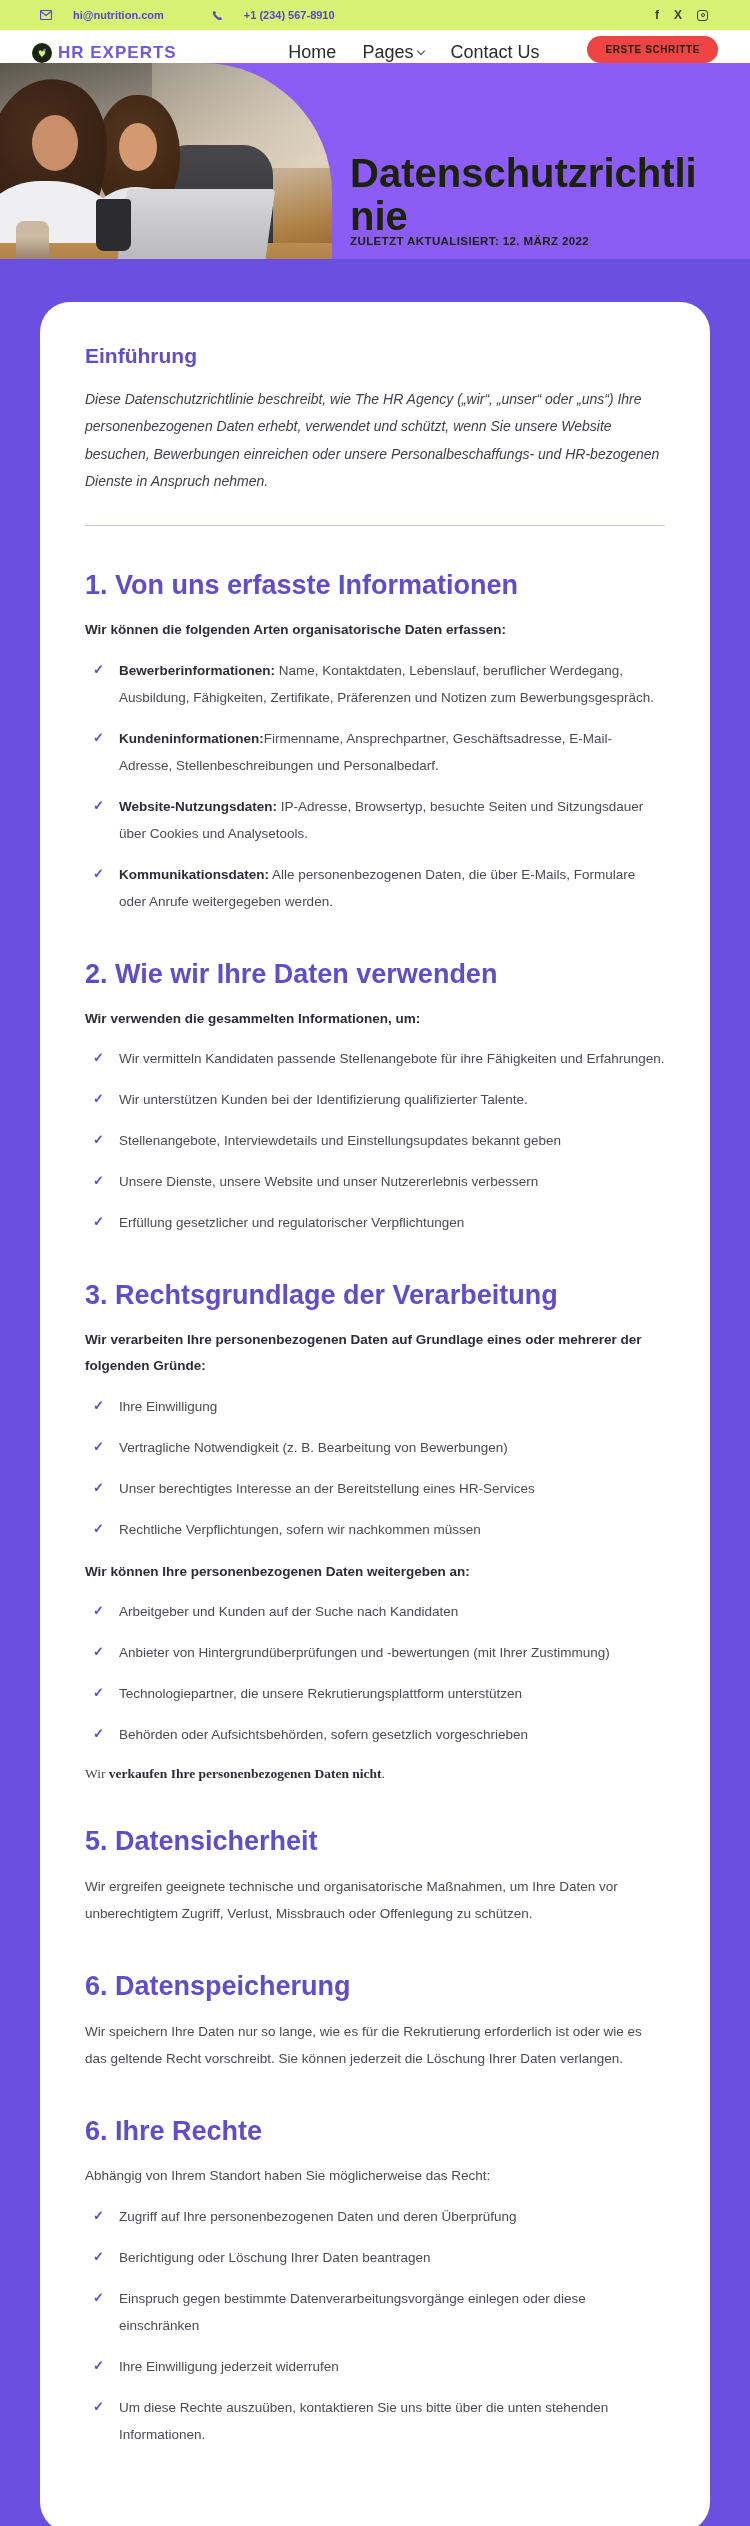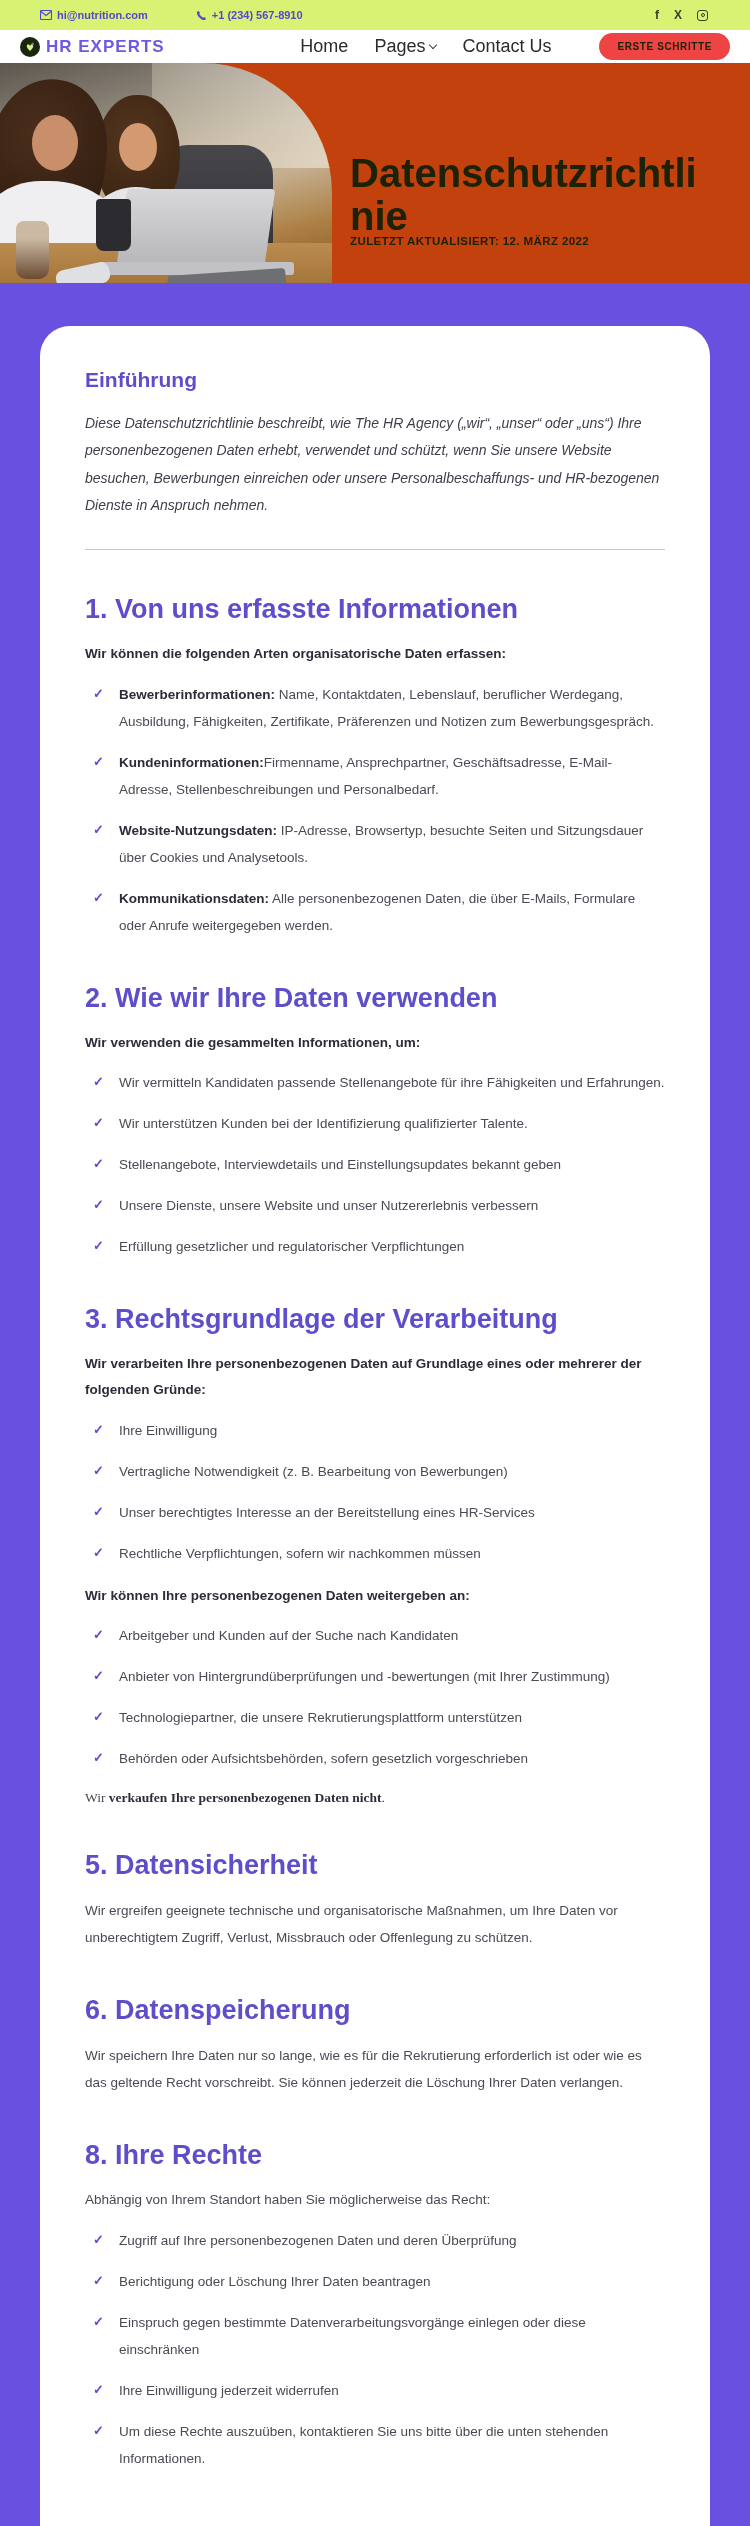--- a/index.html
+++ b/index.html
@@ -12,48 +12,48 @@
   }
   a { text-decoration:none; color:inherit; cursor:pointer; }
 
   
   .topbar {
     background:#d8f374; height:30px;
     display:flex; align-items:center;
     padding:0 42px 0 40px; gap:48px;
     font-size:11px; font-weight:bold; color:#5546cf;
   }
-  .topbar .tb-item { display:flex; align-items:center; gap:5px; }
+  .topbar .tb-item { display:flex; align-items:center; gap:21px; }
   .topbar .tb-social { margin-left:auto; display:flex; align-items:center; gap:15px; color:#39402a; }
   .icon-svg { display:inline-block; vertical-align:middle; }
   .soc { font-size:12px; font-weight:bold; color:#39402a; }
   .ig { width:11px; height:11px; border:1.6px solid #39402a; border-radius:3px; display:inline-flex; align-items:center; justify-content:center; }
   .ig-dot { width:4px; height:4px; border:1.3px solid #39402a; border-radius:50%; display:block; }
 
   
   .header {
     background:#fff; height:33px;
-    display:flex; align-items:center;
-    padding:0 20px;
+    display:flex; align-items:flex-end;
+    padding:0 32px;
   }
   .brand { display:flex; align-items:center; gap:6px; }
   .brand-text { font-size:17px; font-weight:bold; letter-spacing:1px; color:#6d5ae0; }
   .logo-circ { width:20px; height:20px; border-radius:50%; background:#1c250e; display:inline-flex; align-items:center; justify-content:center; }
   .nav { margin-left:auto; display:flex; align-items:center; gap:26px; font-size:18px; color:#2b2b2b; }
   .nav-item { display:flex; align-items:center; }
   .chev { width:6px; height:6px; border-right:1.5px solid #444; border-bottom:1.5px solid #444; transform:rotate(45deg); display:inline-block; margin-left:5px; margin-top:-3px; }
   .cta {
     margin-left:48px; background:#ef4444; color:#1b2207;
     font-size:10px; font-weight:bold; letter-spacing:.6px;
     padding:8px 18px; border-radius:16px; border:none;
     font-family:"Liberation Sans", sans-serif; cursor:pointer;
   }
 
   
-  .hero { position:relative; height:220px; background:#c2410c; overflow:hidden; }
+  .hero { position:relative; height:196px; background:#8b5cf6; overflow:hidden; }
   .hero-photo { position:absolute; left:0; top:0; width:332px; height:240px; border-top-right-radius:130px; overflow:hidden; }
   .hero-photo > div { position:absolute; }
   .pbg { inset:0; background:linear-gradient(165deg,#5c564e 0%,#8a8276 22%,#b3a48d 42%,#c6b092 56%,#ad8146 74%,#90622a 88%,#7a5020 100%); }
   .pboard { right:-10px; top:0; width:190px; height:105px; background:linear-gradient(90deg,rgba(232,222,202,.35),rgba(243,238,226,.6)); }
   .pchair { left:158px; top:82px; width:115px; height:135px; background:linear-gradient(#46464b,#2e2e33); border-radius:30px 30px 12px 12px; }
   .phair1 { left:-12px; top:16px; width:118px; height:155px; background:radial-gradient(circle at 40% 35%,#4a2e1c,#2b190d); border-radius:50% 46% 42% 50%; transform:rotate(7deg); }
   .pface1 { left:32px; top:52px; width:46px; height:56px; background:#c98f6b; border-radius:50%; }
   .phair2 { left:96px; top:32px; width:84px; height:122px; background:radial-gradient(circle at 45% 35%,#54351f,#33200e); border-radius:48%; }
   .pface2 { left:119px; top:60px; width:38px; height:48px; background:#d39a72; border-radius:50%; }
   .pshirt1 { left:-22px; top:118px; width:150px; height:125px; background:#efeff2; border-radius:42% 52% 0 0; }
@@ -218,21 +218,21 @@
       <h3>5. Datensicherheit</h3>
       <p class="secbody">Wir ergreifen geeignete technische und organisatorische Maßnahmen, um Ihre Daten vor unberechtigtem Zugriff, Verlust, Missbrauch oder Offenlegung zu schützen.</p>
     </div>
 
     <div class="sec">
       <h3>6. Datenspeicherung</h3>
       <p class="secbody">Wir speichern Ihre Daten nur so lange, wie es für die Rekrutierung erforderlich ist oder wie es das geltende Recht vorschreibt. Sie können jederzeit die Löschung Ihrer Daten verlangen.</p>
     </div>
 
     <div class="sec">
-      <h3>8. Ihre Rechte</h3>
+      <h3>6. Ihre Rechte</h3>
       <p class="secintro plain">Abhängig von Ihrem Standort haben Sie möglicherweise das Recht:</p>
       <ul class="checks">
         <li><span class="check">✓</span><span>Zugriff auf Ihre personenbezogenen Daten und deren Überprüfung</span></li>
         <li><span class="check">✓</span><span>Berichtigung oder Löschung Ihrer Daten beantragen</span></li>
         <li><span class="check">✓</span><span>Einspruch gegen bestimmte Datenverarbeitungsvorgänge einlegen oder diese einschränken</span></li>
         <li><span class="check">✓</span><span>Ihre Einwilligung jederzeit widerrufen</span></li>
         <li><span class="check">✓</span><span>Um diese Rechte auszuüben, kontaktieren Sie uns bitte über die unten stehenden Informationen.</span></li>
       </ul>
     </div>
 

